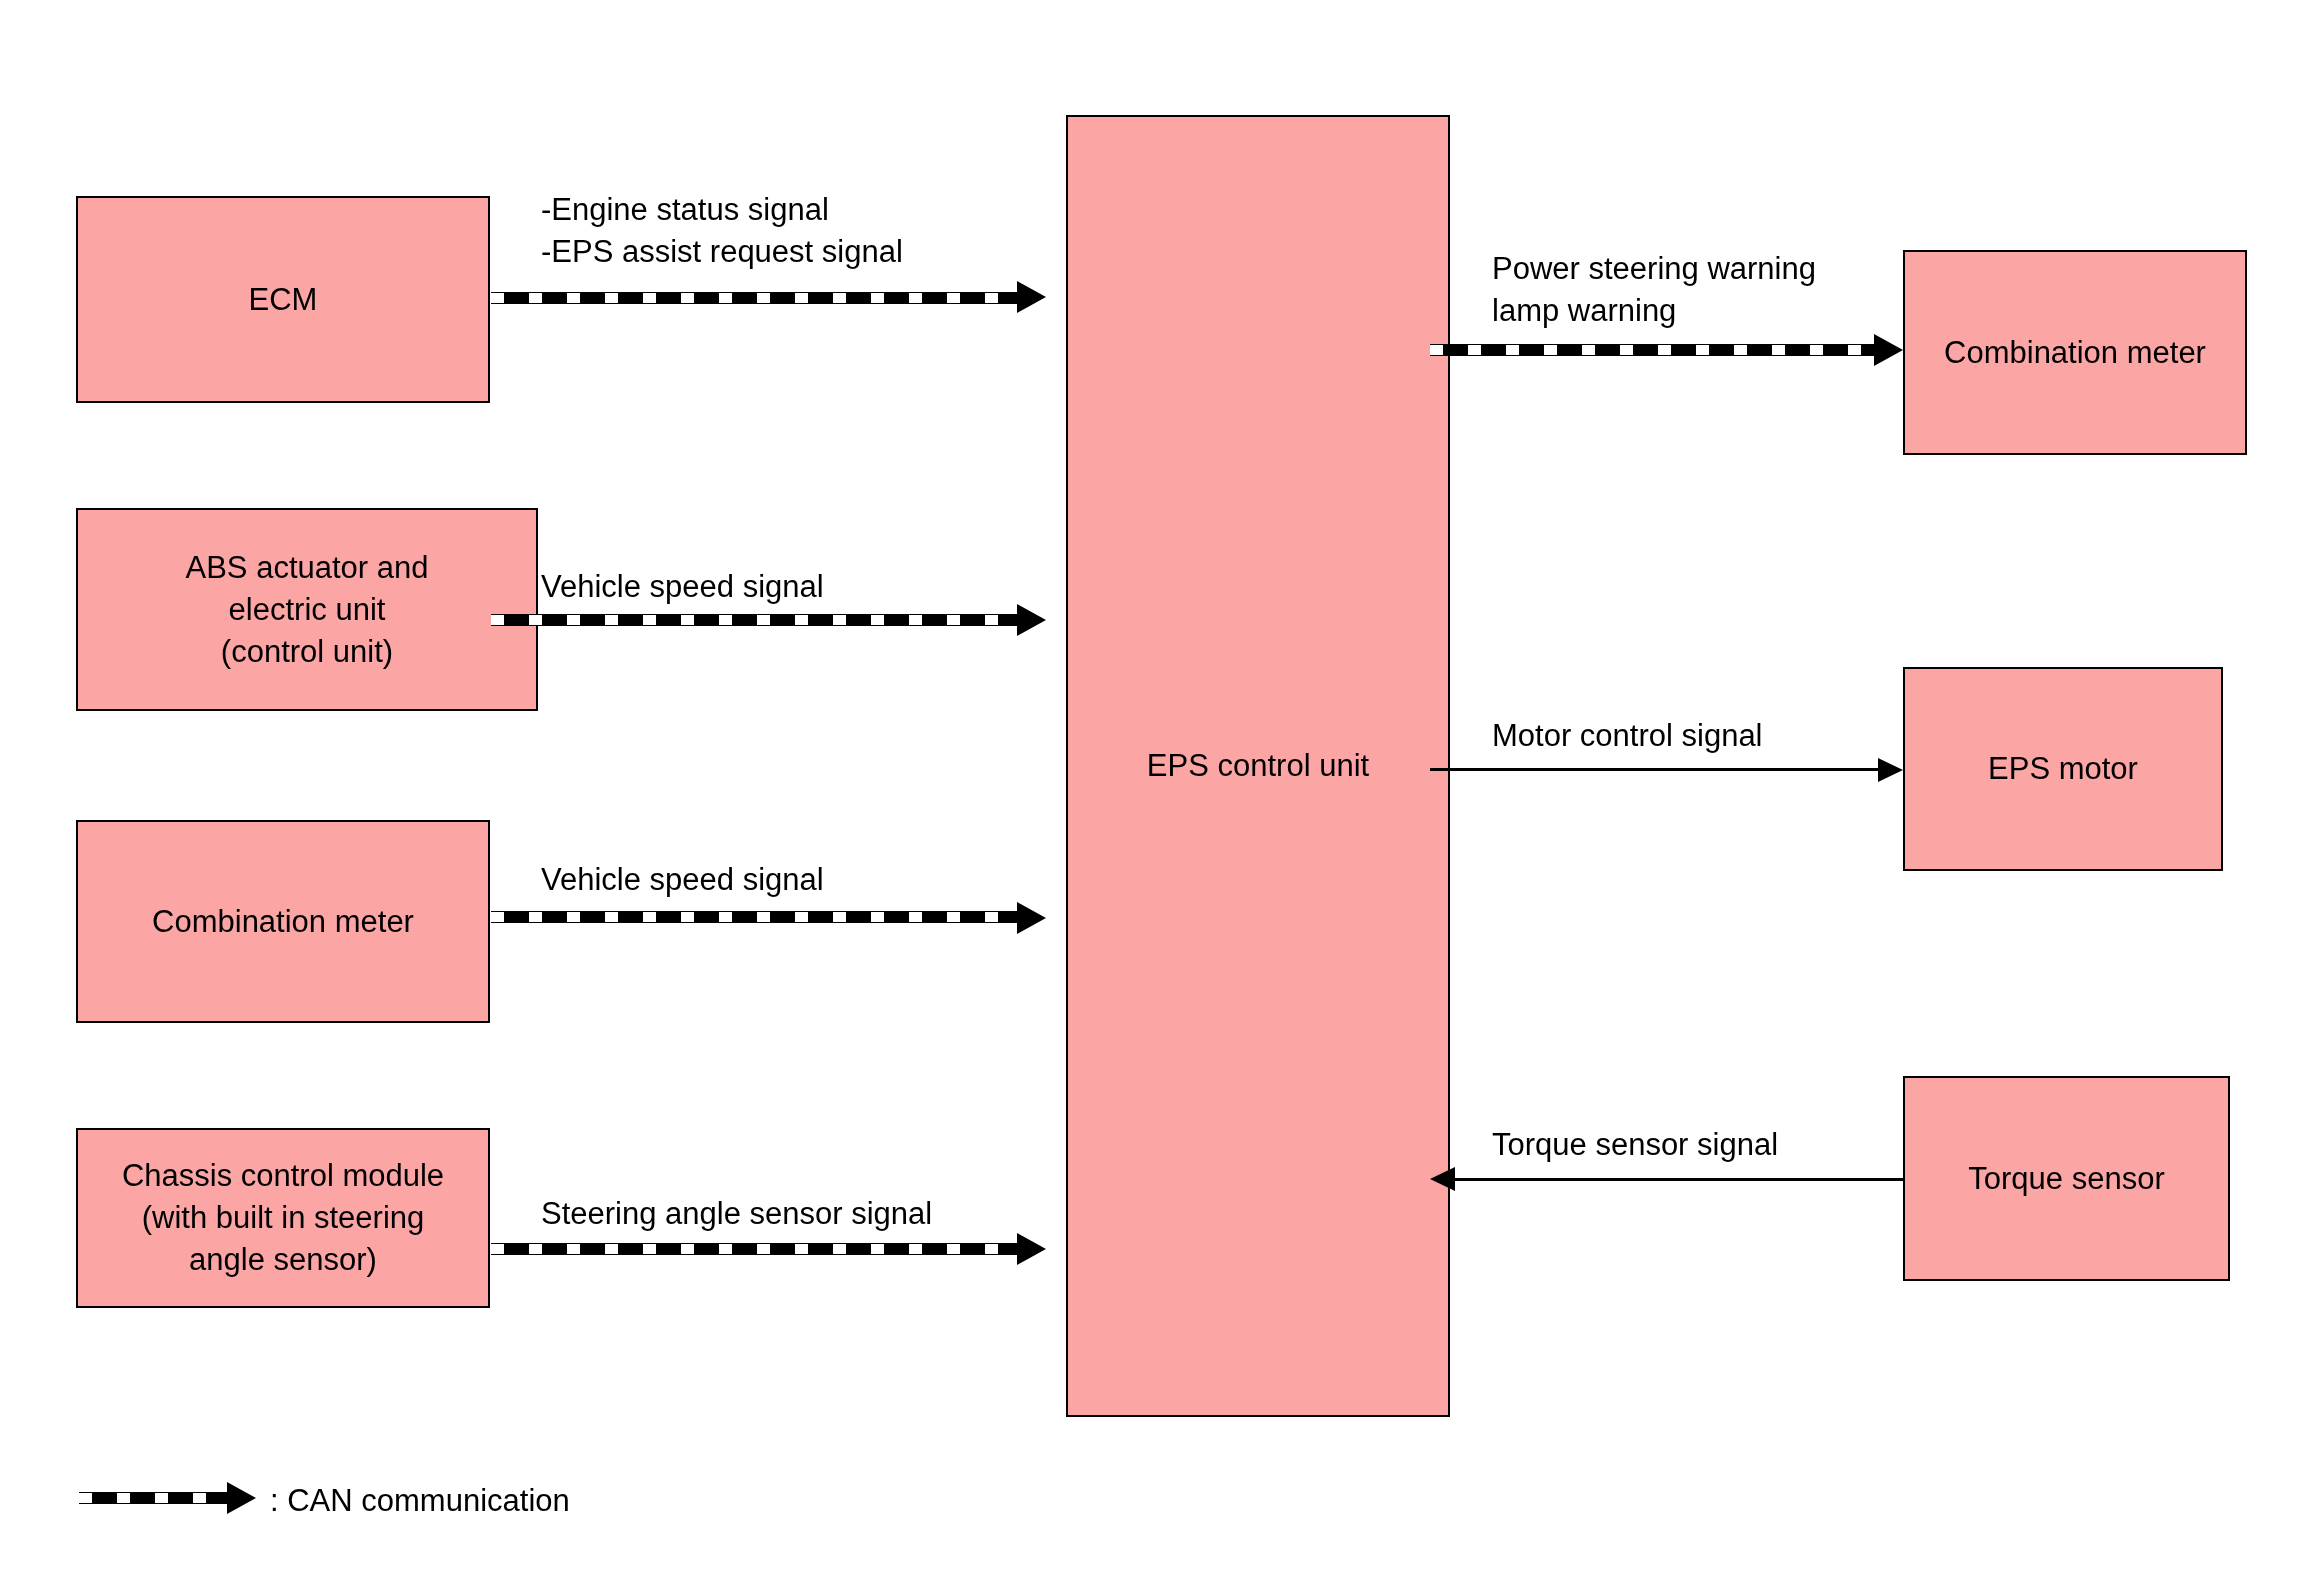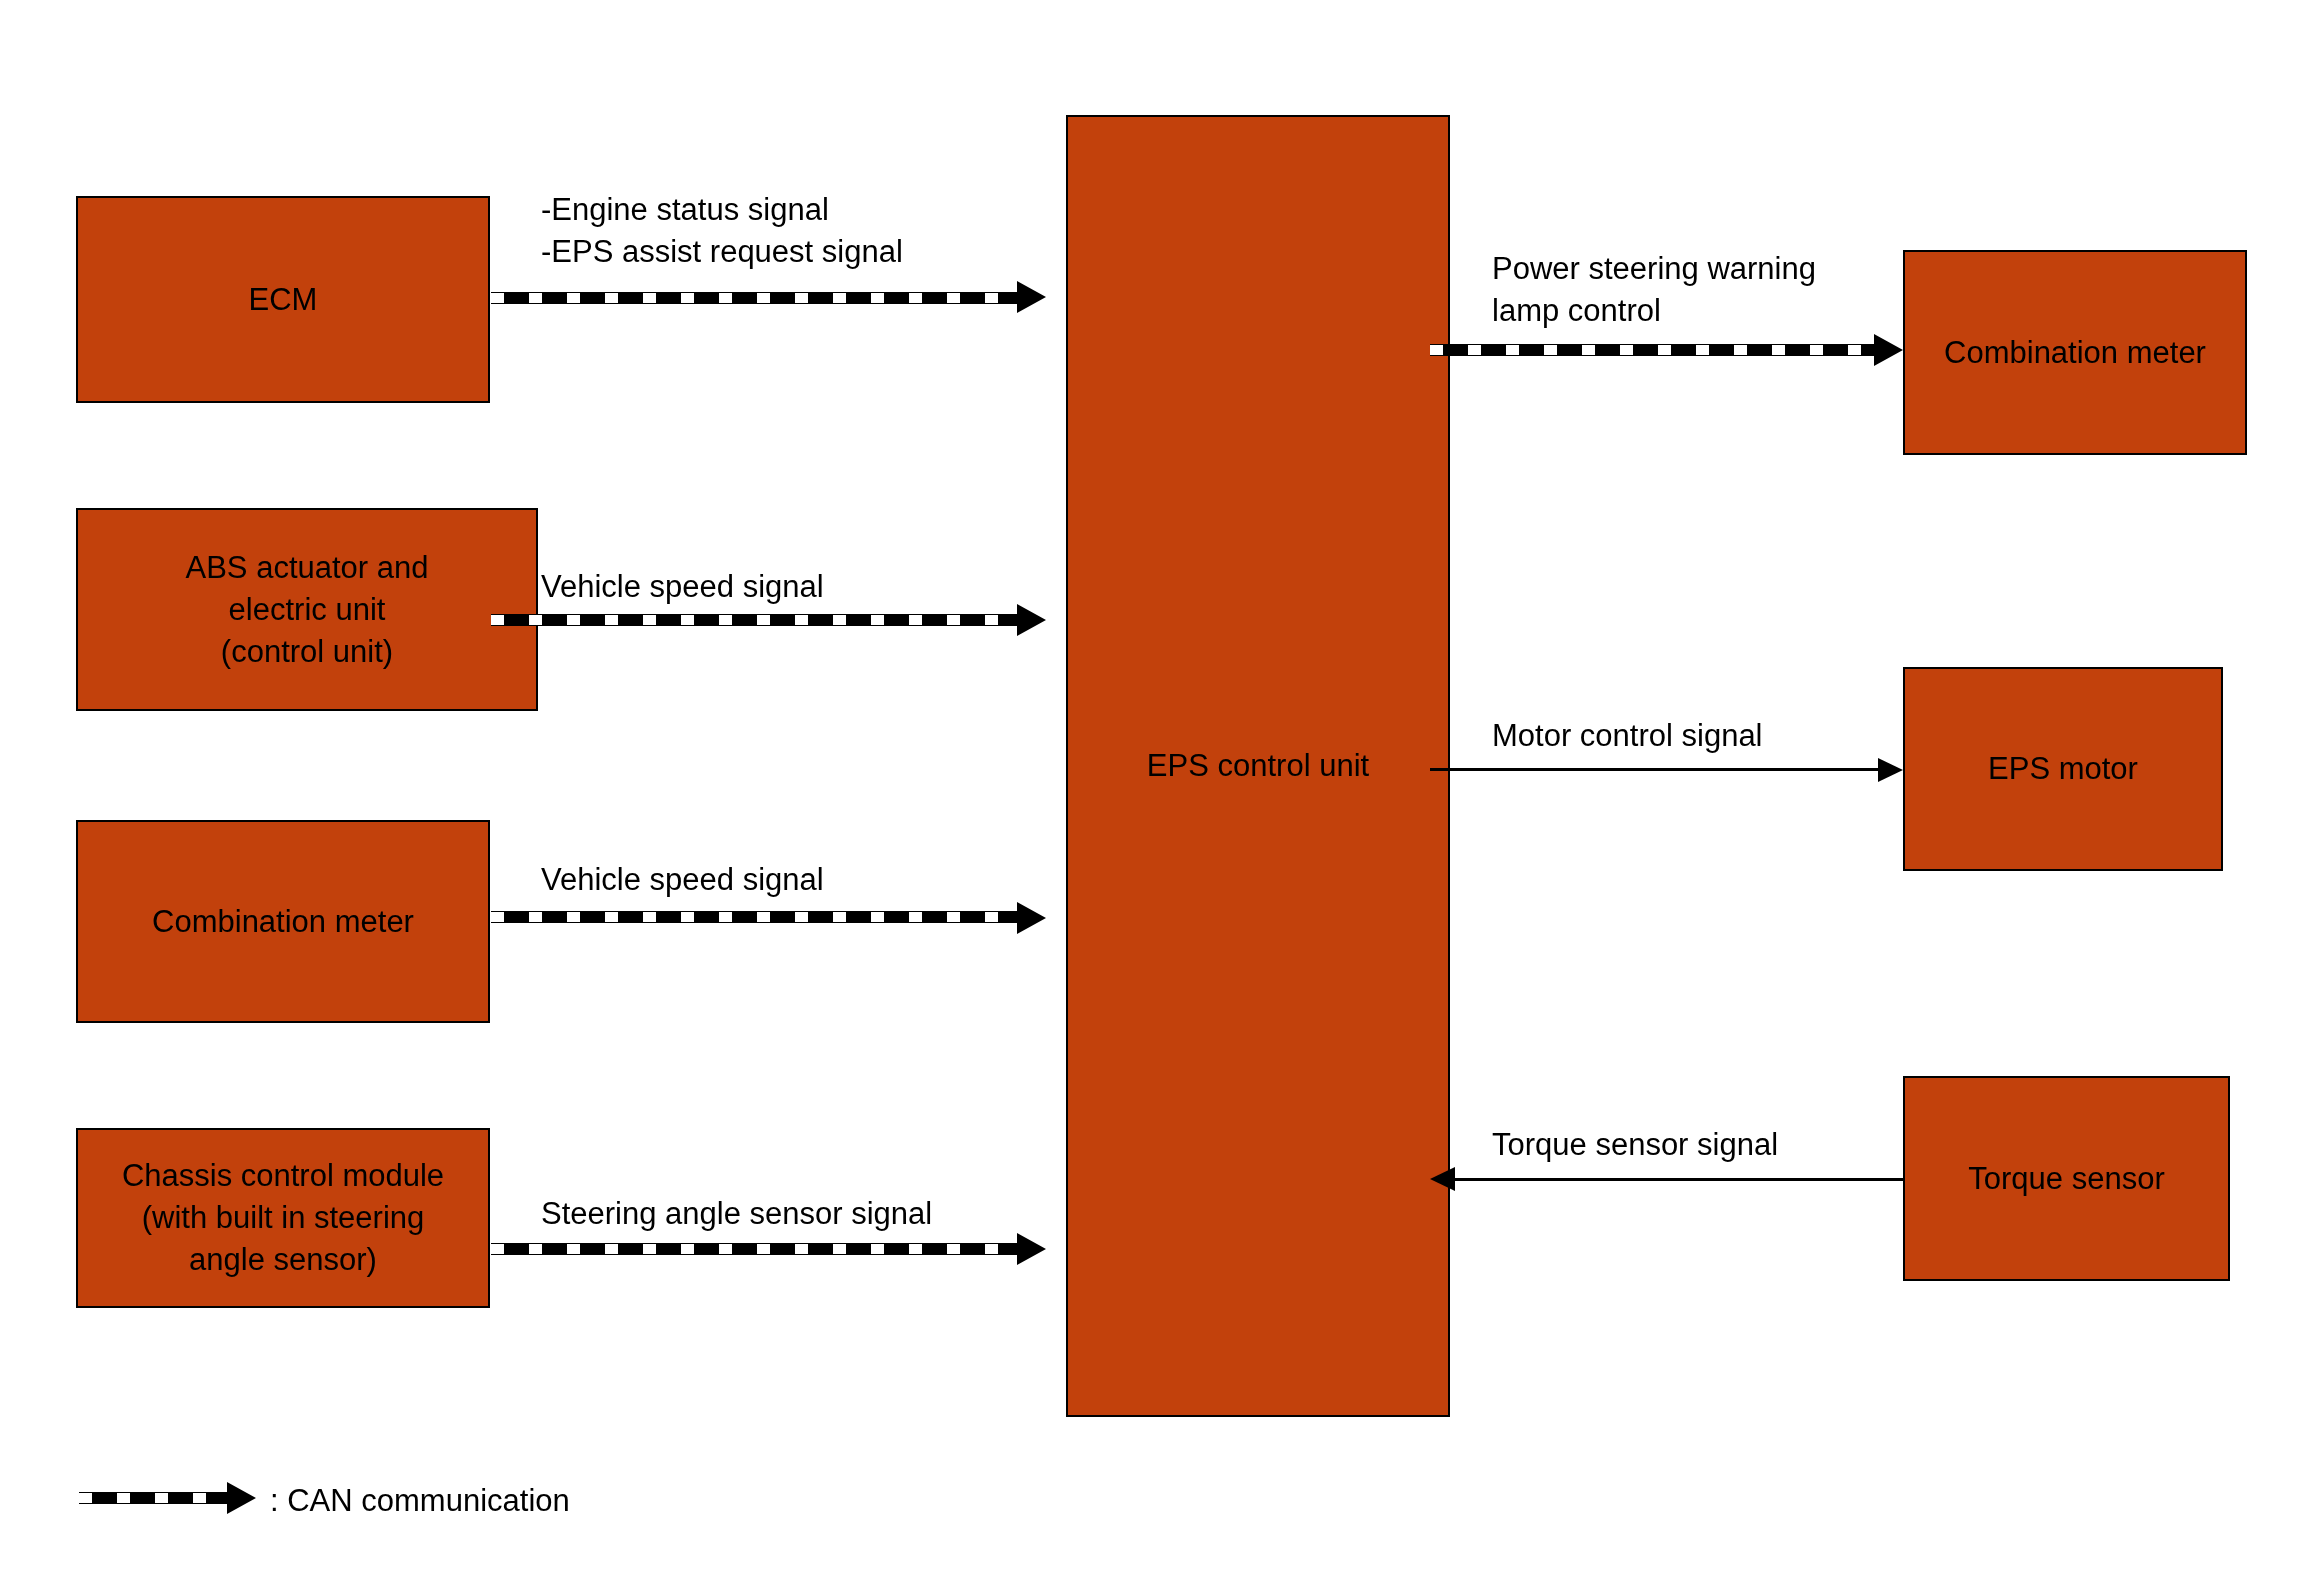--- a/index.html
+++ b/index.html
@@ -7,21 +7,21 @@
     position:relative;
     width:2319px;
     height:1573px;
     background:#ffffff;
     font-family:"Liberation Sans", sans-serif;
     color:#000;
   }
   .box{
     position:absolute;
     border:2.3px solid #000;
-    background:#c2410c;
+    background:#fca5a5;
     display:flex;
     flex-direction:column;
     align-items:center;
     justify-content:center;
     text-align:center;
     font-size:31px;
     line-height:42px;
     box-sizing:border-box;
   }
   .lbl{
@@ -123,21 +123,21 @@
   <div class="lbl" style="left:541px;top:859px;">Vehicle speed signal</div>
 
   <div class="can-band" style="left:491px;top:1243px;width:526px;"></div>
   <div class="can-head-right" style="left:1017px;top:1233px;"></div>
   <div class="lbl" style="left:541px;top:1193px;">Steering angle sensor signal</div>
 
   <div class="can-band" style="left:1430px;top:344px;width:445px;"></div>
   <div class="can-head-right" style="left:1874px;top:334px;"></div>
   <div class="lbl" style="left:1492px;top:248px;">
     <div>Power steering warning</div>
-    <div>lamp control</div>
+    <div>lamp warning</div>
   </div>
 
   <div class="sig-line" style="left:1430px;top:768px;width:453px;"></div>
   <div class="sig-head-right" style="left:1878px;top:758px;"></div>
   <div class="lbl" style="left:1492px;top:715px;">Motor control signal</div>
 
   <div class="sig-line" style="left:1455px;top:1178px;width:448px;"></div>
   <div class="sig-head-left" style="left:1430px;top:1167px;"></div>
   <div class="lbl" style="left:1492px;top:1124px;">Torque sensor signal</div>
 

